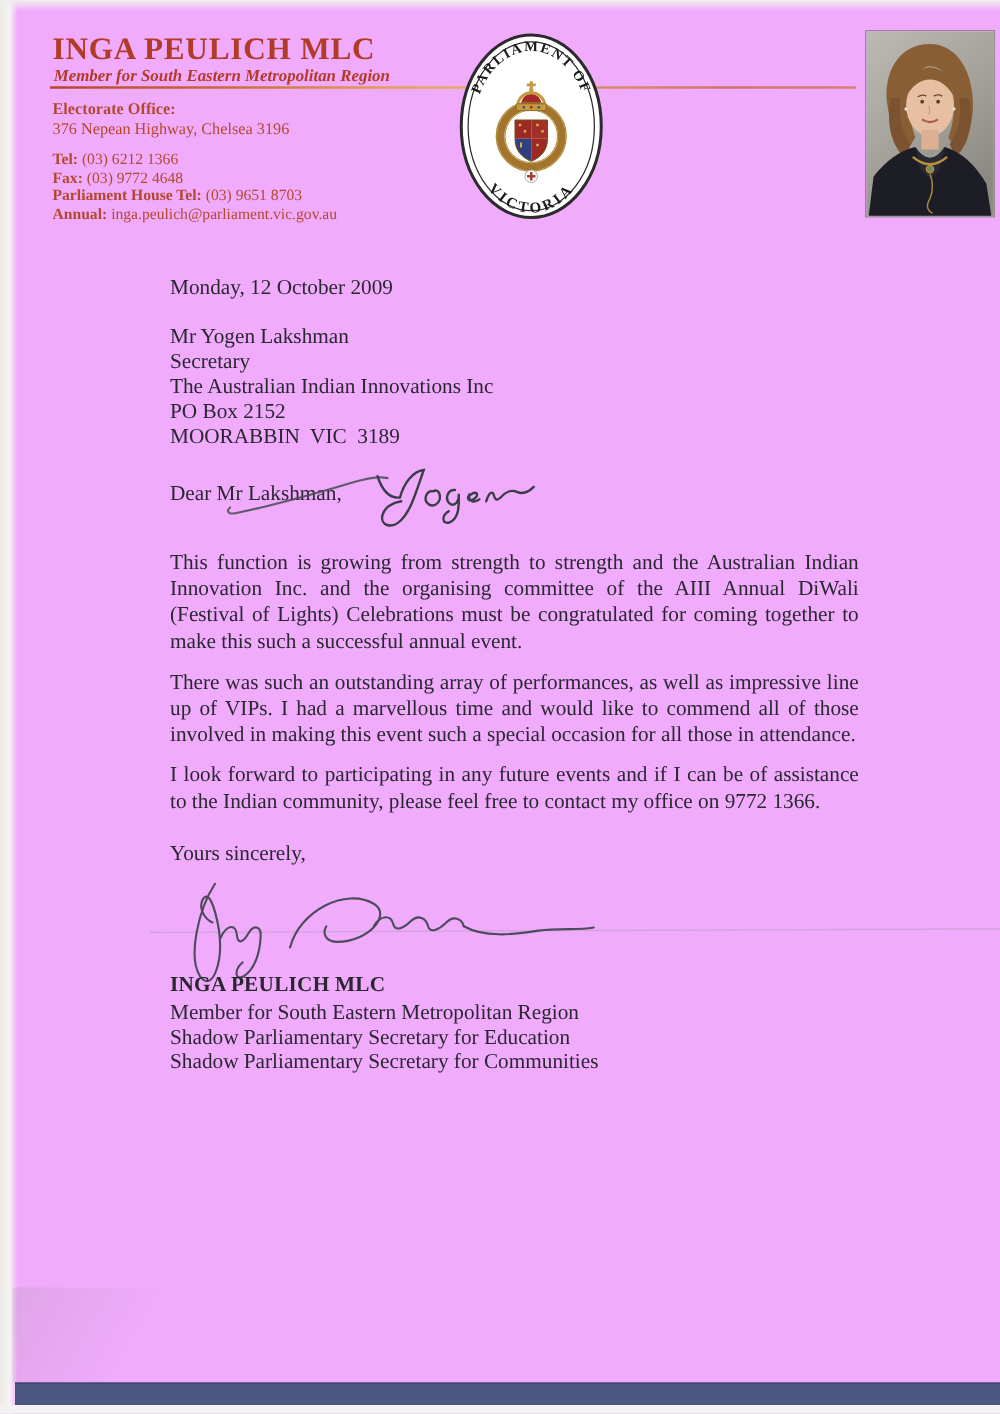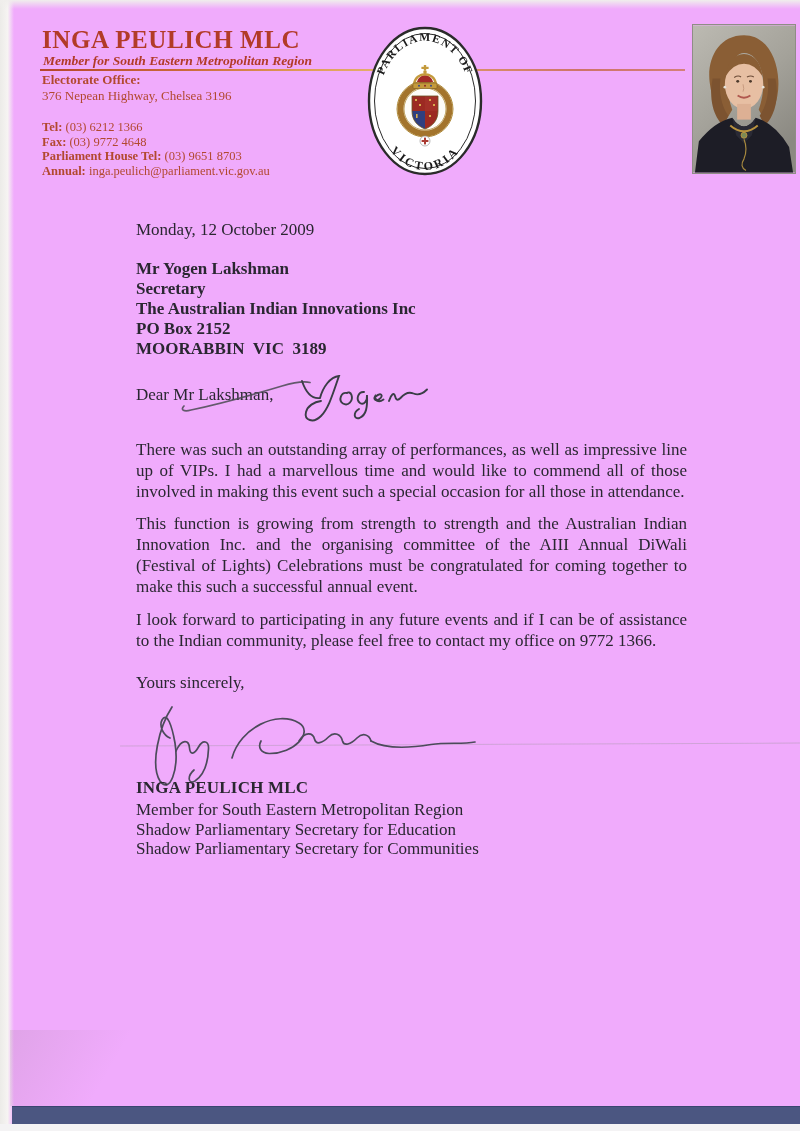--- a/index.html
+++ b/index.html
@@ -21,32 +21,32 @@
     background:#4b5681;border-top:1px solid #3a4570;}
   .bottom-strip{position:absolute;left:0;top:1124px;width:800px;height:7px;background:#f4f3f4;}
 
   
   .lh-name{position:absolute;left:42px;top:26px;margin:0;
     font:700 25px/28px "Liberation Serif", serif;letter-spacing:.6px;color:#b23b28;}
   .lh-role{position:absolute;left:43px;top:53px;
     font:italic 700 13.5px/16px "Liberation Serif", serif;color:#b23b28;}
   .lh-rule{position:absolute;left:40px;top:69px;width:645px;height:2px;
     background:linear-gradient(90deg,#b5462c 0%,#c96a3a 22%,#e0a058 42%,#e3ad6b 52%,#d88e68 68%,#cd7468 84%,#d48078 100%);}
-  .lh-office{position:absolute;left:42px;top:72px;font-size:13px;line-height:16px;color:#b2492f;}
+  .lh-office{position:absolute;left:42px;top:79px;font-size:13px;line-height:16px;color:#b2492f;}
   .lh-office-label{font-weight:700;}
   .lh-contacts{position:absolute;left:42px;top:120px;font-size:12.5px;line-height:14.5px;color:#b2492f;}
   .lh-contacts .lbl{font-weight:700;}
   .crest{position:absolute;left:366px;top:25px;}
   .photo{position:absolute;left:692px;top:24px;border:1px solid #8f8d86;}
 
   
   .letter{position:absolute;left:136px;top:219px;width:551px;
     font:17px/21px "Liberation Serif", serif;color:#2a2731;}
   .date{margin:0 0 19px 0;}
-  .recipient{margin:0 0 25px 0;font-weight:bold;}
+  .recipient{margin:0 0 25px 0;}
   .recipient div{line-height:20px;white-space:pre-wrap;}
   .salutation{position:relative;margin:0 0 34px 0;}
   .struck{position:relative;display:inline-block;}
   .strike-svg{position:absolute;left:-20px;top:-10px;pointer-events:none;}
   .yogen{position:absolute;left:160px;top:-16px;}
   .para{margin:0 0 16px 0;text-align:justify;}
   .para.p2{margin-bottom:12px;}
   .para.p3{margin-bottom:11px;}
   .para.p4{margin-bottom:21px;}
   sup{font-size:11px;line-height:0;vertical-align:6px;}
@@ -206,23 +206,23 @@
           <path d="M6,13 C10,25 16,31 24,30 C27,19 34,9 43,8 C37,25 33,40 25,48 C17,56 8,52 10,44 C11.5,38 18,34 25,33"></path>
           <path d="M51,25 C45,24 42,32 47,35.5 C52,38.5 57.5,33 55.5,27 C54.5,24 52,24 51,25"></path>
           <path d="M68,24 C62,23.5 59.5,31.5 64,35 C68,37.5 71.5,33 71,27 C71.5,39 70.5,47 63.5,50 C57.5,51.5 57,44.5 63,41"></path>
           <path d="M79,29 C85,23.5 88,27.5 83.5,31 C79.5,34 77.5,31 79,28.5 C80,34.5 84,34 87.5,31.5"></path>
           <path d="M93,33 C95,26.5 98,24 99,28 C99.8,31 101,33.5 104.5,30 C108,26 113,23.5 117.5,25.5 C122,27.5 127,25.5 131,21.5"></path>
         </g>
       </svg>
     </div>
 
 
+    <p class="para p2">This function is growing from strength to strength and the Australian Indian Innovation Inc. and the organising committee of the AIII Annual DiWali (Festival of Lights) Celebrations must be congratulated for coming together to make this such a successful annual event.</p>
+
     <p class="para p3">There was such an outstanding array of performances, as well as impressive line up of VIPs.  I had a marvellous time and would like to commend all of those involved in making this event such a special occasion for all those in attendance.</p>
-
-    <p class="para p2">This function is growing from strength to strength and the Australian Indian Innovation Inc. and the organising committee of the AIII Annual DiWali (Festival of Lights) Celebrations must be congratulated for coming together to make this such a successful annual event.</p>
 
     <p class="para p4">I look forward to participating in any future events and if I can be of assistance to the Indian community, please feel free to contact my office on 9772 1366.</p>
 
     <p class="closing">Yours sincerely,</p>
 
     <svg class="sig" width="345" height="100" viewBox="0 0 345 100" role="img" aria-label="Inga Peulich">
       <g fill="none" stroke="#3f434e" stroke-width="1.7" stroke-linecap="round" opacity=".92">
         <path d="M30,12 C17,32 8,70 18,86 C28,100 37,74 33,48 C30,31 25,16 20,25 C17,31 21,40 28,43"></path>
         <path d="M34,56 C40,43 47,45 47.5,53 C48,60 52,60 56.5,52 C61,44 67,46 66.5,54 C66,67 62,80 53,86 C46,90 45,81 52,75"></path>
         <path d="M90,63 C98,33 135,15 157,28 C172,37 152,59 127,58.5 C119,58 115.5,52.5 119,46"></path>

